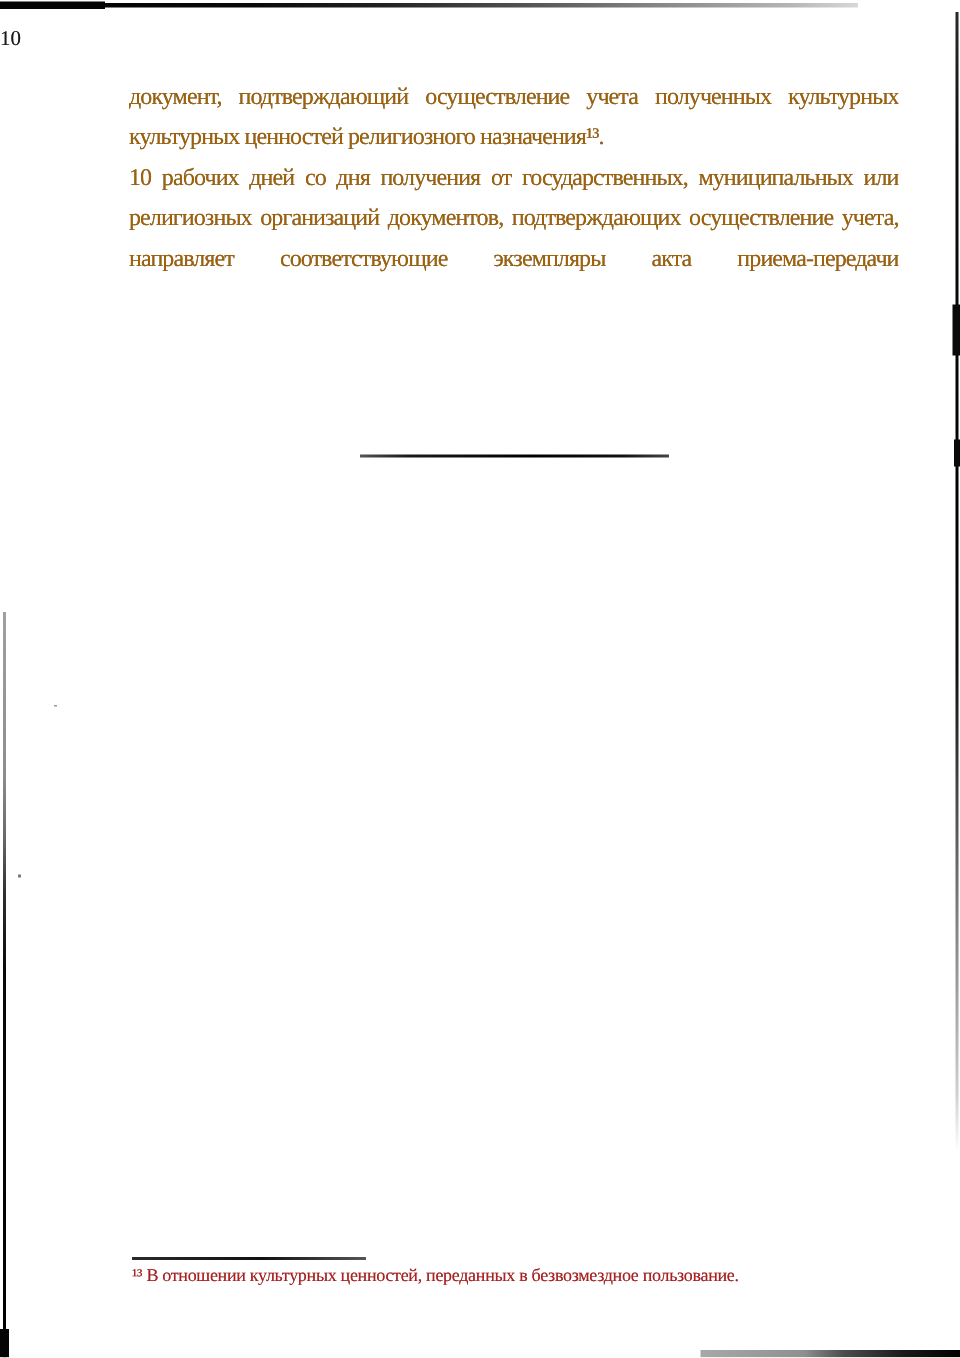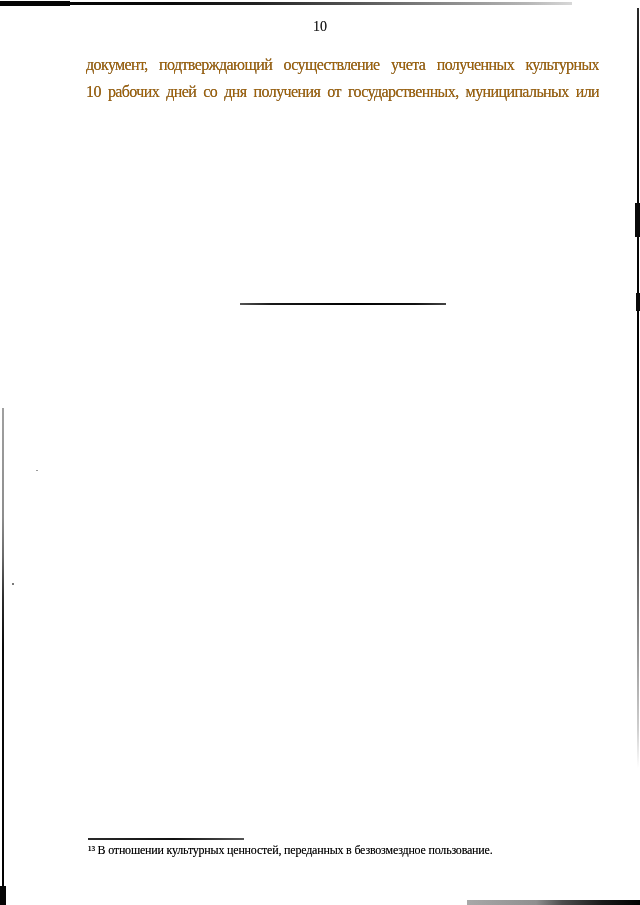--- a/index.html
+++ b/index.html
@@ -36,21 +36,21 @@
   .art-bottom {
     position: absolute; right: 0; bottom: 0; width: 173px; height: 5px;
     background: linear-gradient(to right, #a8a8a8 0%, #8f8f8f 40%, #4d4d4d 55%, #1a1a1a 78%, #000 100%);
   }
   .speck1 { position: absolute; left: 12px; top: 583px; width: 2px; height: 2px; background: #7a7a7a; }
   .speck2 { position: absolute; left: 36px; top: 470px; width: 2px; height: 1px; background: #9a9a9a; }
 
   
   .page-num {
     position: absolute; top: 19px; left: 0; width: 640px;
-    text-align: center; font-size: 14px; color: #1a1a1a;
+    font-size: 14px; color: #1a1a1a;
     text-shadow: 0 0 0.4px rgba(0,0,0,0.55);
   }
   .content {
     position: absolute; left: 86px; top: 51px; width: 513px;
     font-size: 16px; line-height: 27px; color: #a16207;
     letter-spacing: -0.6px;
     text-shadow: 0 0 0.4px rgba(0,0,0,0.55);
   }
   .line { height: 27px; overflow: hidden; }
   .j { text-align: justify; text-align-last: justify; }
@@ -61,21 +61,21 @@
     position: absolute; left: 240px; top: 303px; width: 206px; height: 2px;
     background: linear-gradient(to right, #555 0%, #1a1a1a 15%, #000 55%, #111 85%, #444 100%);
   }
 
   .footnote-rule {
     position: absolute; left: 88px; top: 838px; width: 156px; height: 2px;
     background: linear-gradient(to right, #2a2a2a 0%, #111 55%, #555 100%);
   }
   .footnote {
     position: absolute; left: 88px; top: 843px; width: 512px;
-    font-size: 12px; color: #000000; letter-spacing: -0.2px;
+    font-size: 12px; color: #b91c1c; letter-spacing: -0.2px;
     text-shadow: 0 0 0.3px rgba(0,0,0,0.5);
   }
 </style>
 </head>
 <body>
 
 <div class="page">
 
   <div class="art-top"></div>
   <div class="art-top-thick"></div>
@@ -85,22 +85,25 @@
   <div class="art-left"></div>
   <div class="art-left-blob"></div>
   <div class="art-bottom"></div>
   <div class="speck1"></div>
   <div class="speck2"></div>
 
   <div class="page-num">10</div>
 
   <div class="content">
     <div class="line j">документ, подтверждающий осуществление учета полученных культурных</div>
+    <div class="line l">культурных ценностей религиозного назначения¹³.</div>
 
     <div class="line j">10 рабочих дней со дня получения от государственных, муниципальных или</div>
+    <div class="line j">религиозных организаций документов, подтверждающих осуществление учета,</div>
+    <div class="line j">направляет соответствующие экземпляры акта приема-передачи</div>
   </div>
 
   <div class="separator"></div>
 
   <div class="footnote-rule"></div>
   <div class="footnote">¹³ В отношении культурных ценностей, переданных в безвозмездное пользование.</div>
 
 </div>
 
 </body></html>

